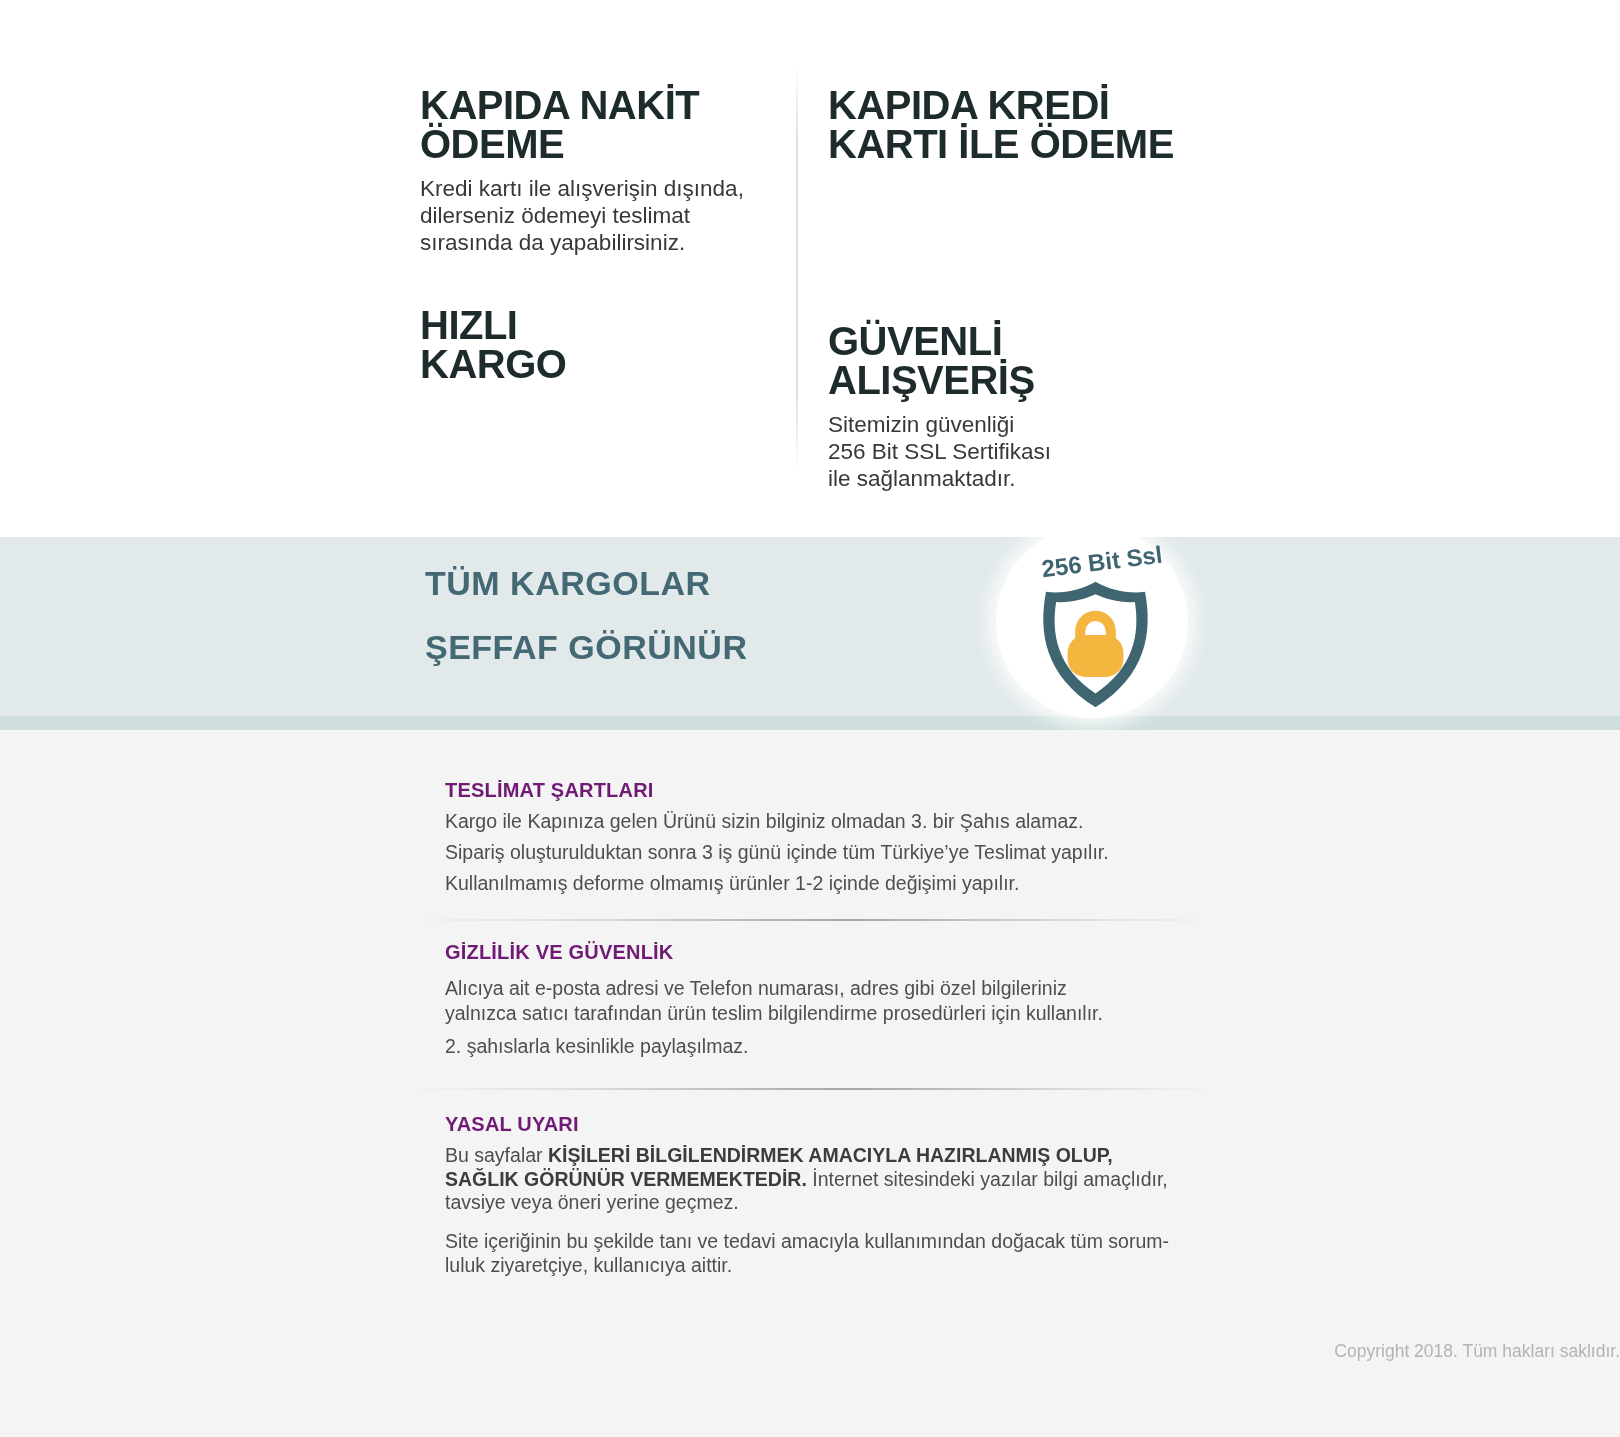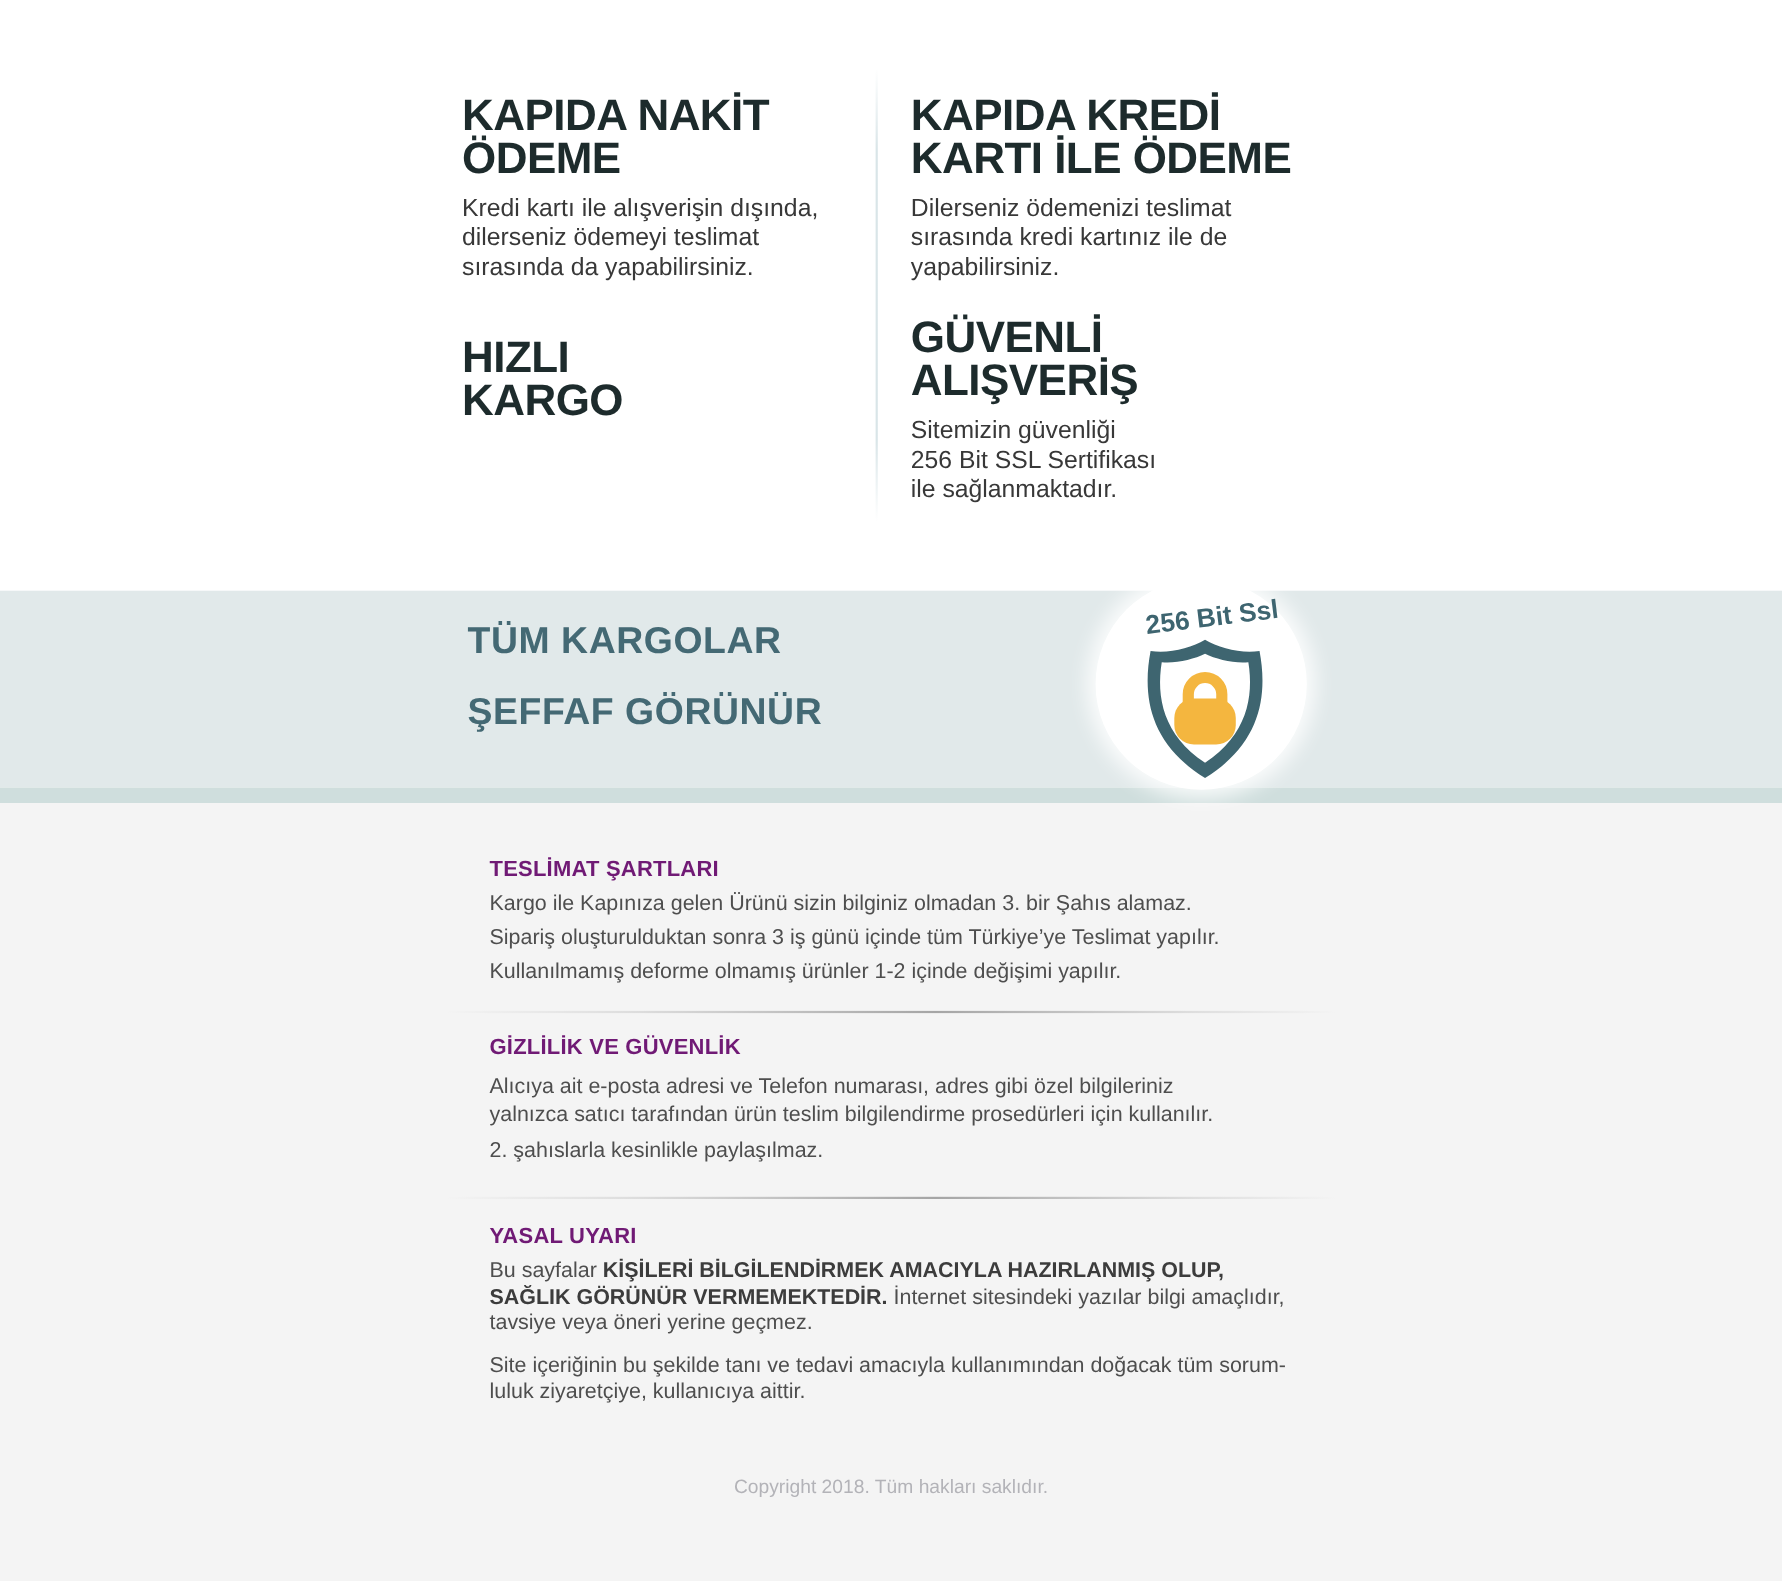--- a/index.html
+++ b/index.html
@@ -19,21 +19,21 @@
     white-space:pre-line;
   }
   .feature p{
     margin:11px 0 0;
     font-size:22.5px;line-height:27px;color:#383838;
     white-space:pre-line;
   }
   .f1{left:420px;top:86px;}
   .f2{left:828px;top:86px;}
   .f3{left:420px;top:306px;}
-  .f4{left:828px;top:288px;}
+  .f4{left:828px;top:322px;}
   .vdiv{
     position:absolute;left:796px;top:62px;width:2px;height:412px;
     background:linear-gradient(to bottom, rgba(220,232,234,0) 0%, #d9e5e8 18%, #d9e5e8 82%, rgba(220,232,234,0) 100%);
   }
   
   .banner{
     position:absolute;left:0;top:537px;width:1620px;height:179px;
     background:#e1e9ea;
   }
   .banner-strip{
@@ -84,41 +84,38 @@
   .h-yasal{top:1113px;}
   .p-yasal1{top:1144px;line-height:23.5px;white-space:normal;}
   .p-yasal1 .strong{font-weight:bold;color:#3c3c3c;}
   .p-yasal2{top:1230px;line-height:23.5px;}
   .hr{
     position:absolute;left:405px;width:810px;height:2px;
     background:linear-gradient(90deg, rgba(0,0,0,0) 0%, #dcdcdc 22%, #a5a5a5 55%, #dedede 84%, rgba(0,0,0,0) 100%);
   }
   .copyright{
     position:absolute;left:0;top:1341px;width:1620px;
-    text-align:center;font-size:17.5px;color:#b3b3b8;
+    text-align:right;font-size:17.5px;color:#b3b3b8;
   }
 </style>
 </head>
 <body>
 
 <div class="vdiv"></div>
 
 <div class="feature f1">
   <h3>KAPIDA NAKİT
 ÖDEME</h3>
   <p>Kredi kartı ile alışverişin dışında,
 dilerseniz ödemeyi teslimat
 sırasında da yapabilirsiniz.</p>
 </div>
 <div class="feature f2">
   <h3>KAPIDA KREDİ
 KARTI İLE ÖDEME</h3>
-  <p>Dilerseniz ödemenizi teslimat
-sırasında kredi kartınız ile de
-yapabilirsiniz.</p>
 </div>
 <div class="feature f3">
   <h3>HIZLI
 KARGO</h3>
 </div>
 <div class="feature f4">
   <h3>GÜVENLİ
 ALIŞVERİŞ</h3>
   <p>Sitemizin güvenliği
 256 Bit SSL Sertifikası

